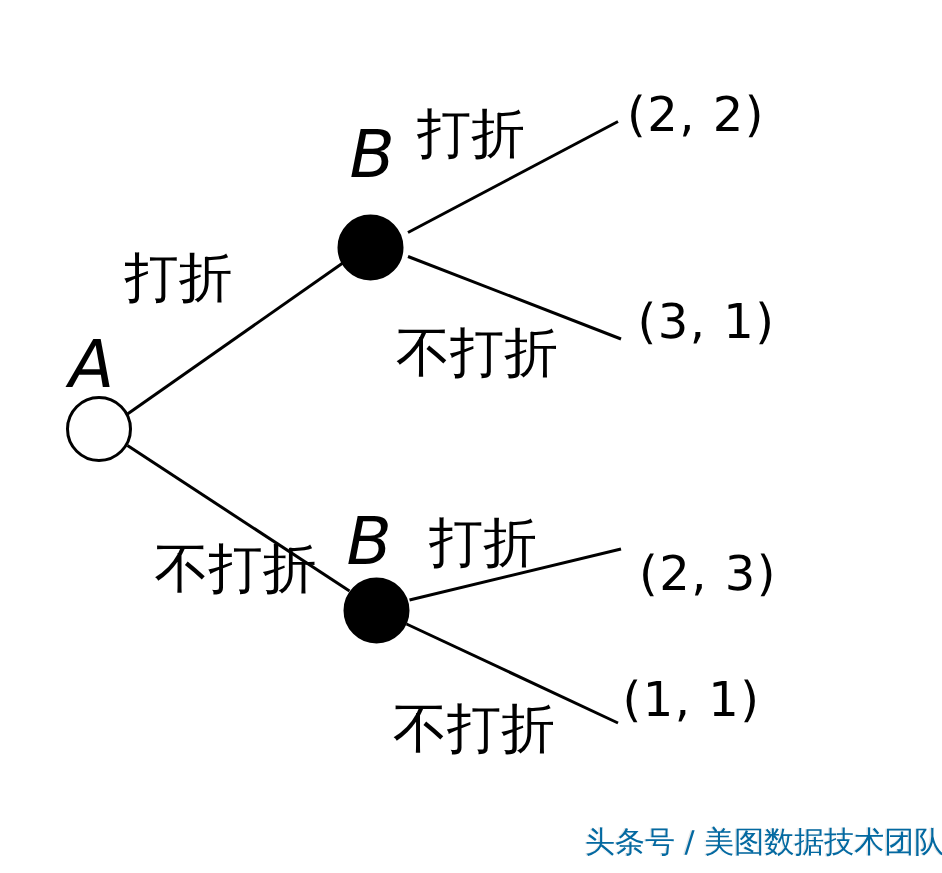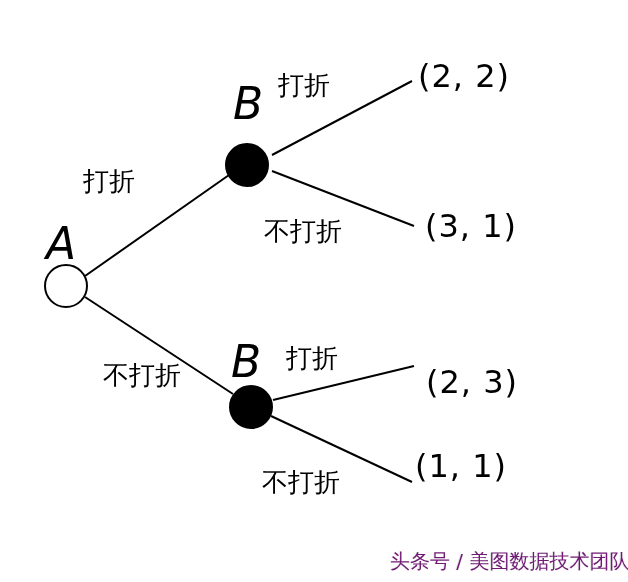--- a/index.html
+++ b/index.html
@@ -1,23 +1,23 @@
 <!DOCTYPE html>
 <html><head>
   <meta charset="utf-8">
   <style>
     html, body { margin: 0; padding: 0; background: #ffffff; }
     body { width: 628px; height: 582px; position: relative; overflow: hidden;
            font-family: "DejaVu Sans", "Liberation Sans", sans-serif; color: #000; }
     #canvas { position: absolute; left: 0; top: 0; }
     .lbl { position: absolute; white-space: nowrap; line-height: 1; color: #000; }
-    .edge-lbl { font-size: 26px; }
+    .edge-lbl { font-size: 36px; }
     .node-lbl { font-size: 44px; font-style: italic; }
     .payoff { font-size: 32px; letter-spacing: 1px; }
-    .watermark { font-size: 20px; color: #701a75;
+    .watermark { font-size: 20px; color: #0369a1;
                  text-shadow: 1px 1px 0 #ffffff, -1px 0 0 #e6e6e6; }
   </style>
 </head>
 <body>
 
 <svg id="canvas" width="628" height="582" viewBox="0 0 628 582" xmlns="http://www.w3.org/2000/svg">
   <g id="edges">
       <line x1="85" y1="276" x2="229" y2="175" stroke="#000000" stroke-width="2"></line>
       <line x1="85" y1="297" x2="233" y2="394" stroke="#000000" stroke-width="2"></line>
       <line x1="272" y1="155" x2="412" y2="81" stroke="#000000" stroke-width="2"></line>
@@ -37,17 +37,17 @@
 <span class="lbl node-lbl" style="left: 231px; top: 340px;">B</span>
 
 <span class="lbl edge-lbl" style="left: 83px; top: 168px;">打折</span>
 <span class="lbl edge-lbl" style="left: 103px; top: 362px;">不打折</span>
 <span class="lbl edge-lbl" style="left: 278px; top: 72px;">打折</span>
 <span class="lbl edge-lbl" style="left: 264px; top: 218px;">不打折</span>
 <span class="lbl edge-lbl" style="left: 286px; top: 345px;">打折</span>
 <span class="lbl edge-lbl" style="left: 262px; top: 469px;">不打折</span>
 
 <span class="lbl payoff" style="left: 418px; top: 60px;">(2,  2)</span>
-<span class="lbl payoff" style="left: 425px; top: 210px; text-align: center;">(3,  1)</span>
+<span class="lbl payoff" style="left: 425px; top: 198px; text-align: center;">(3,  1)</span>
 <span class="lbl payoff" style="left: 426px; top: 366px;">(2,  3)</span>
 <span class="lbl payoff" style="left: 415px; top: 450px;">(1,  1)</span>
 
 <span class="lbl watermark" style="left: 390px; top: 551px;">头条号 / 美图数据技术团队</span>
 
 </body></html>

